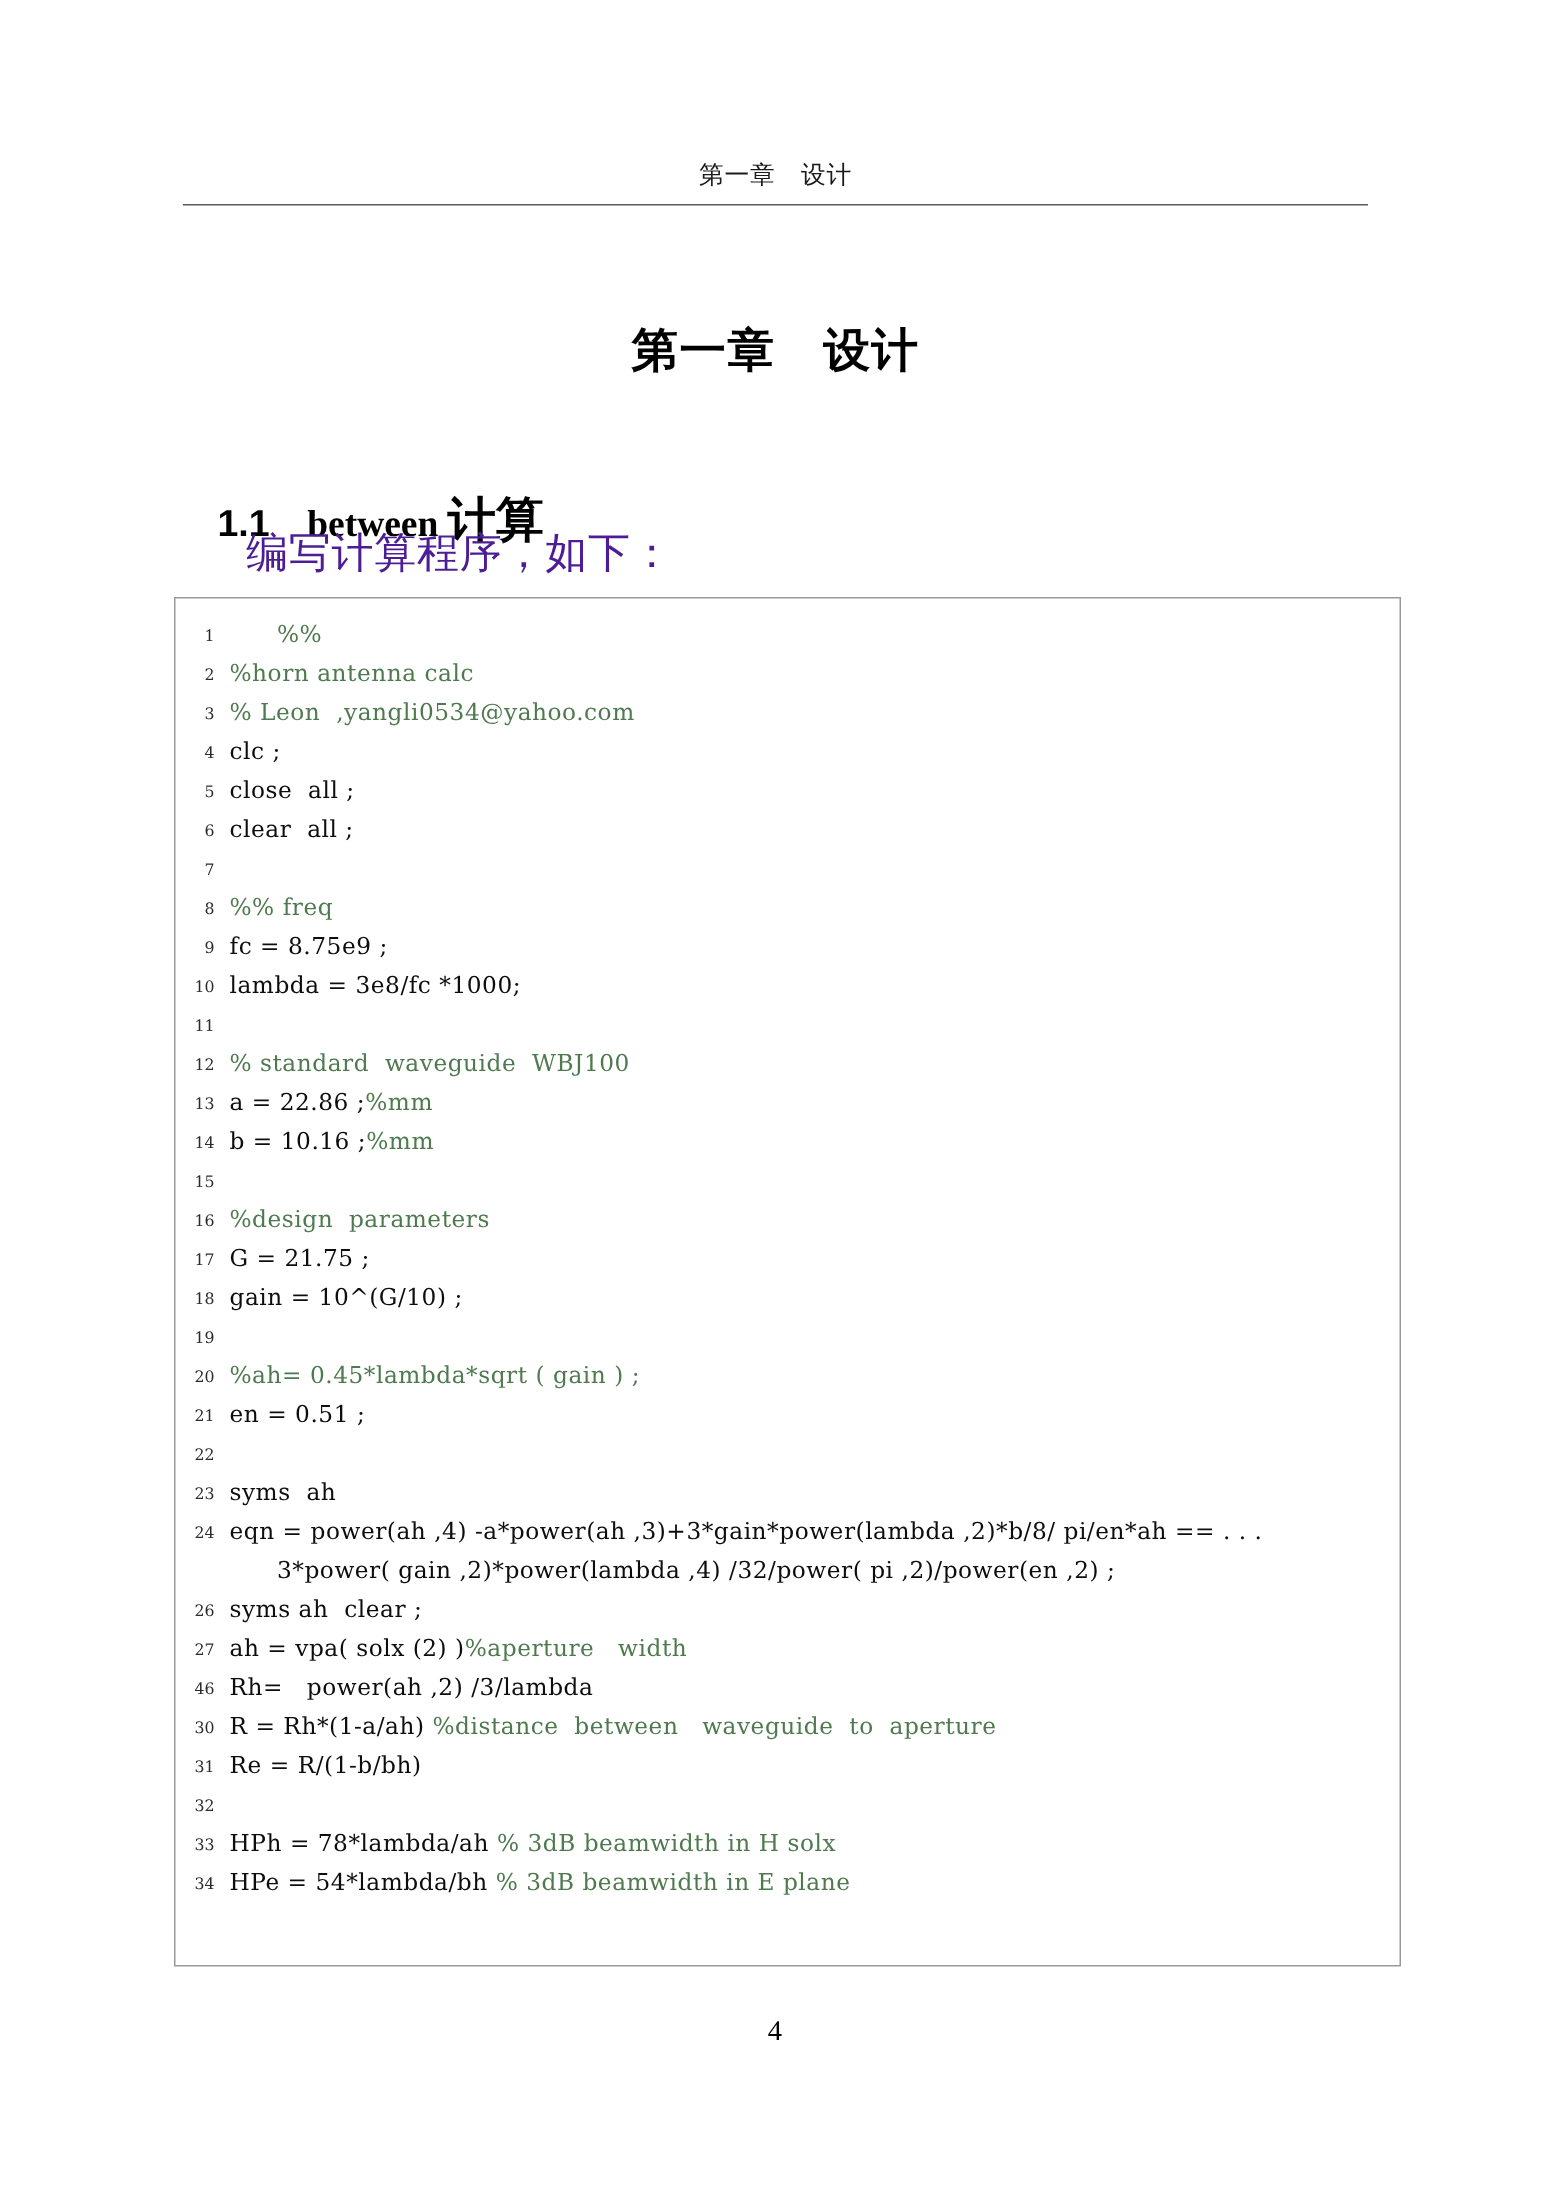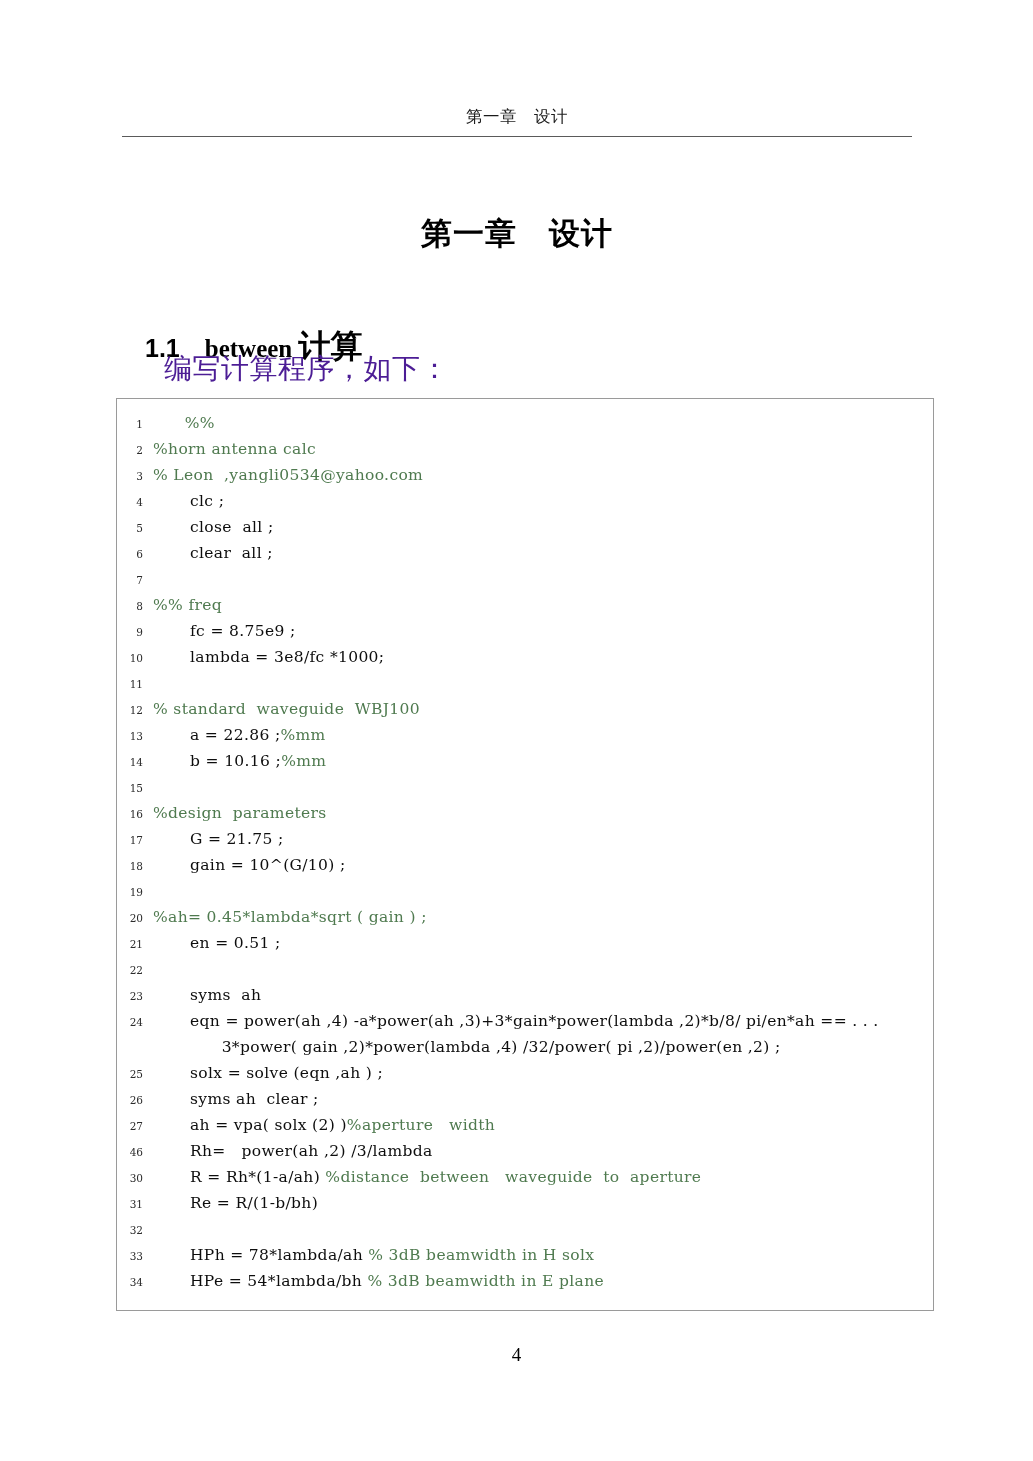--- a/index.html
+++ b/index.html
@@ -120,21 +120,21 @@
     font-family: "DejaVu Serif", "Liberation Serif", serif;
   }
   .code-text {
     display: inline-block;
     font-family: "DejaVu Serif", "Liberation Serif", serif;
     font-size: 15.5px;
     letter-spacing: 0.35px;
     color: #0d0d0d;
   }
   .cm { color: #4f7a4f; }
-  .kw { color: #0d0d0d; margin-left: 37px; }
+  .kw { color: #0d0d0d; }
 
   
   .code-cont {
     display: block;
     position: relative;
     height: 26px;
     line-height: 26px;
     white-space: pre;
     padding-left: 36px;
   }
@@ -188,21 +188,20 @@
         <span class="code-line"><span class="ln">16</span><span class="code-text cm">%design  parameters</span></span>
         <span class="code-line"><span class="ln">17</span><span class="code-text kw">G = 21.75 ;</span></span>
         <span class="code-line"><span class="ln">18</span><span class="code-text kw">gain = 10^(G/10) ;</span></span>
         <span class="code-line"><span class="ln">19</span><span class="code-text kw"></span></span>
         <span class="code-line"><span class="ln">20</span><span class="code-text cm">%ah= 0.45*lambda*sqrt ( gain ) ;</span></span>
         <span class="code-line"><span class="ln">21</span><span class="code-text kw">en = 0.51 ;</span></span>
         <span class="code-line"><span class="ln">22</span><span class="code-text kw"></span></span>
         <span class="code-line"><span class="ln">23</span><span class="code-text kw">syms  ah</span></span>
         <span class="code-line"><span class="ln">24</span><span class="code-text kw">eqn = power(ah ,4) -a*power(ah ,3)+3*gain*power(lambda ,2)*b/8/ pi/en*ah == . . .</span></span>
         <span class="code-cont"><span class="code-text kw">      3*power( gain ,2)*power(lambda ,4) /32/power( pi ,2)/power(en ,2) ;</span></span>
-        <span class="code-line"><span class="ln">25</span><span class="code-text kw">solx = solve (eqn ,ah ) ;</span></span>
         <span class="code-line"><span class="ln">26</span><span class="code-text kw">syms ah  clear ;</span></span>
         <span class="code-line"><span class="ln">27</span><span class="code-text kw">ah = vpa( solx (2) )</span><span class="code-text cm">%aperture   width</span></span>
         <span class="code-line"><span class="ln">46</span><span class="code-text kw">Rh=   power(ah ,2) /3/lambda</span></span>
         <span class="code-line"><span class="ln">30</span><span class="code-text kw">R = Rh*(1-a/ah) </span><span class="code-text cm">%distance  between   waveguide  to  aperture</span></span>
         <span class="code-line"><span class="ln">31</span><span class="code-text kw">Re = R/(1-b/bh)</span></span>
         <span class="code-line"><span class="ln">32</span><span class="code-text kw"></span></span>
         <span class="code-line"><span class="ln">33</span><span class="code-text kw">HPh = 78*lambda/ah </span><span class="code-text cm">% 3dB beamwidth in H solx</span></span>
         <span class="code-line"><span class="ln">34</span><span class="code-text kw">HPe = 54*lambda/bh </span><span class="code-text cm">% 3dB beamwidth in E plane</span></span>
       </div>
   </div>

